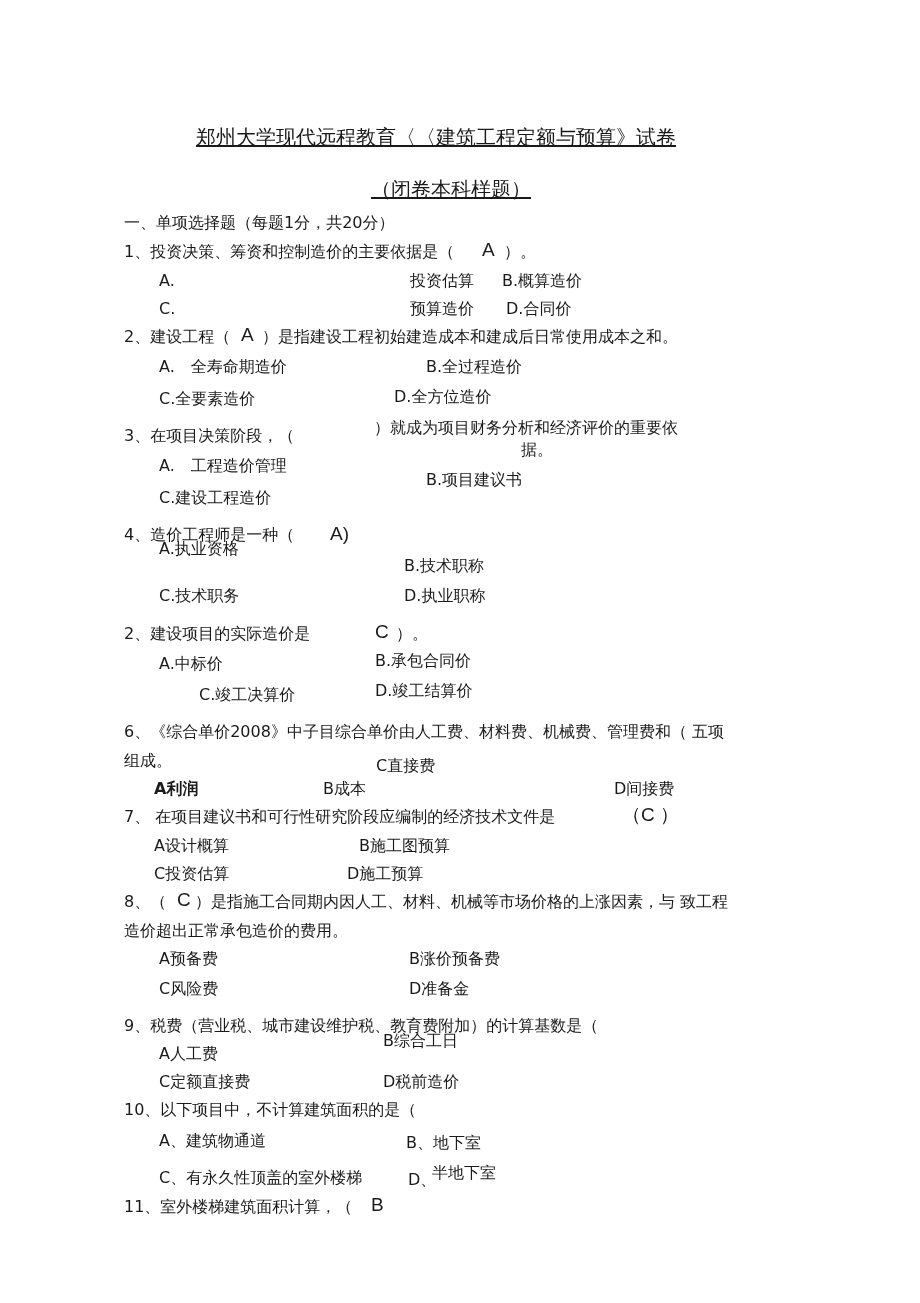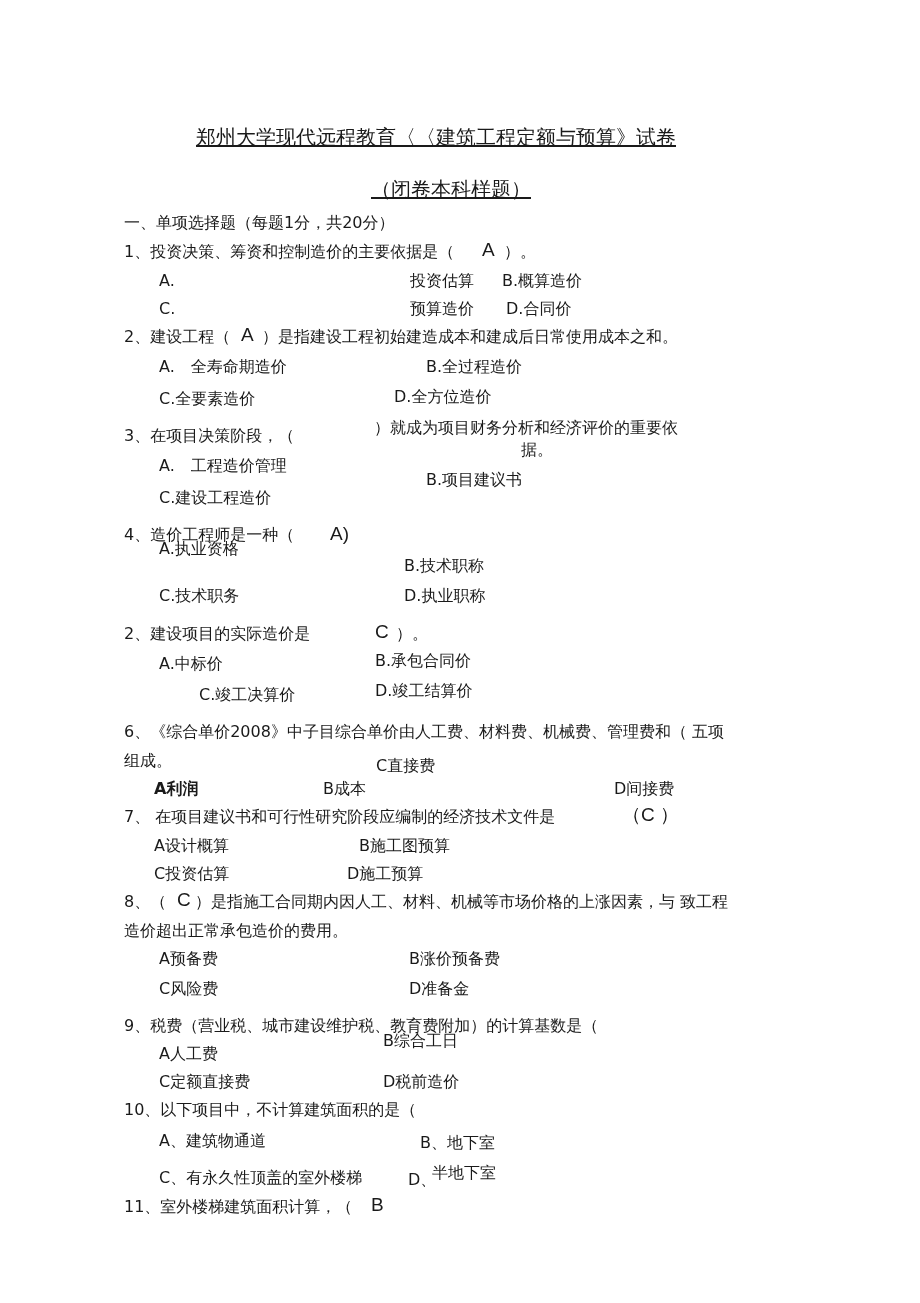--- a/index.html
+++ b/index.html
@@ -100,21 +100,21 @@
   <div class="t" style="left:124px;top:1016px;">9、税费（营业税、城市建设维护税、教育费附加）的计算基数是（</div>
   <div class="t" style="left:159px;top:1044px;">A人工费</div>
   <div class="t" style="left:383px;top:983px;margin-top:48px;">B综合工日</div>
   <div class="t" style="left:159px;top:1072px;">C定额直接费</div>
   <div class="t" style="left:383px;top:1072px;">D税前造价</div>
 </div>
 
 <div>
   <div class="t" style="left:124px;top:1100px;">10、以下项目中，不计算建筑面积的是（</div>
   <div class="t" style="left:159px;top:1131px;">A、建筑物通道</div>
-  <div class="t" style="left:406px;top:1133px;margin-left:14px;">B、地下室</div>
+  <div class="t" style="left:406px;top:1133px;">B、地下室</div>
   <div class="t" style="left:159px;top:1168px;">C、有永久性顶盖的室外楼梯</div>
   <div class="t" style="left:408px;top:1170px;">D、</div>
   <div class="t" style="left:432px;top:1163px;">半地下室</div>
 </div>
 
 <div>
   <div class="t" style="left:124px;top:1197px;">11、室外楼梯建筑面积计算，（</div>
   <div class="t big" style="left:371px;top:1195px;">B</div>
 </div>
 

